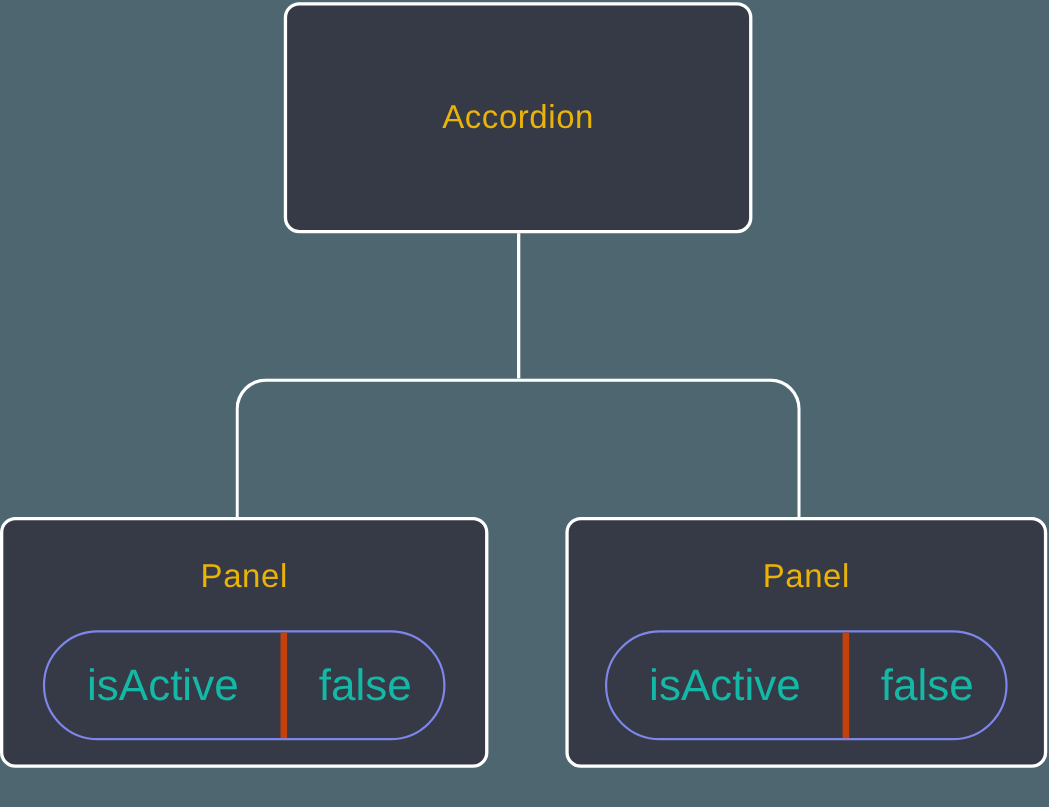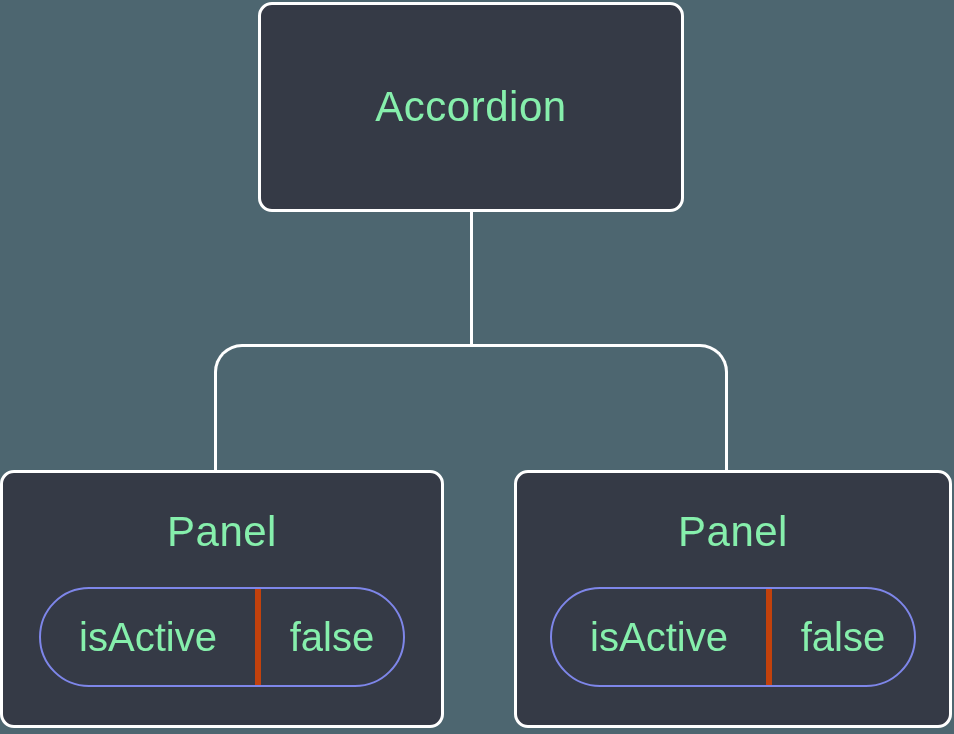--- a/index.html
+++ b/index.html
@@ -26,23 +26,23 @@
   .node-root {
     left: 258px;
     top: 2px;
     width: 426px;
     height: 210px;
     display: flex;
     align-items: center;
     justify-content: center;
   }
   .node-title {
-    font-size: 42px;
+    font-size: 30px;
     font-weight: 500;
-    color: #86efac;
+    color: #eab308;
     letter-spacing: 0.5px;
     line-height: 1.2;
   }
   .connector-vline {
     position: absolute;
     left: 470px;
     top: 212px;
     width: 3px;
     height: 132px;
     background: #ffffff;
@@ -54,21 +54,21 @@
     width: 514px;
     height: 126px;
     box-sizing: border-box;
     border: 3px solid #ffffff;
     border-bottom: none;
     border-radius: 28px 28px 0 0;
     background: transparent;
   }
   .node-panel {
     top: 470px;
-    height: 258px;
+    height: 228px;
     display: flex;
     flex-direction: column;
     align-items: center;
     padding-top: 34px;
   }
   .node-panel-left {
     left: 0px;
     width: 444px;
   }
   .node-panel-right {
@@ -77,21 +77,21 @@
   }
   .state-pill {
     margin-top: 30px;
     width: 366px;
     height: 100px;
     box-sizing: border-box;
     border: 2px solid #7e86e9;
     border-radius: 999px;
     display: flex;
     align-items: stretch;
-    color: #86efac;
+    color: #14b8a6;
     font-size: 40px;
     line-height: 1;
   }
   .state-cell {
     display: flex;
     align-items: center;
     justify-content: center;
     box-sizing: border-box;
   }
   .state-key {

